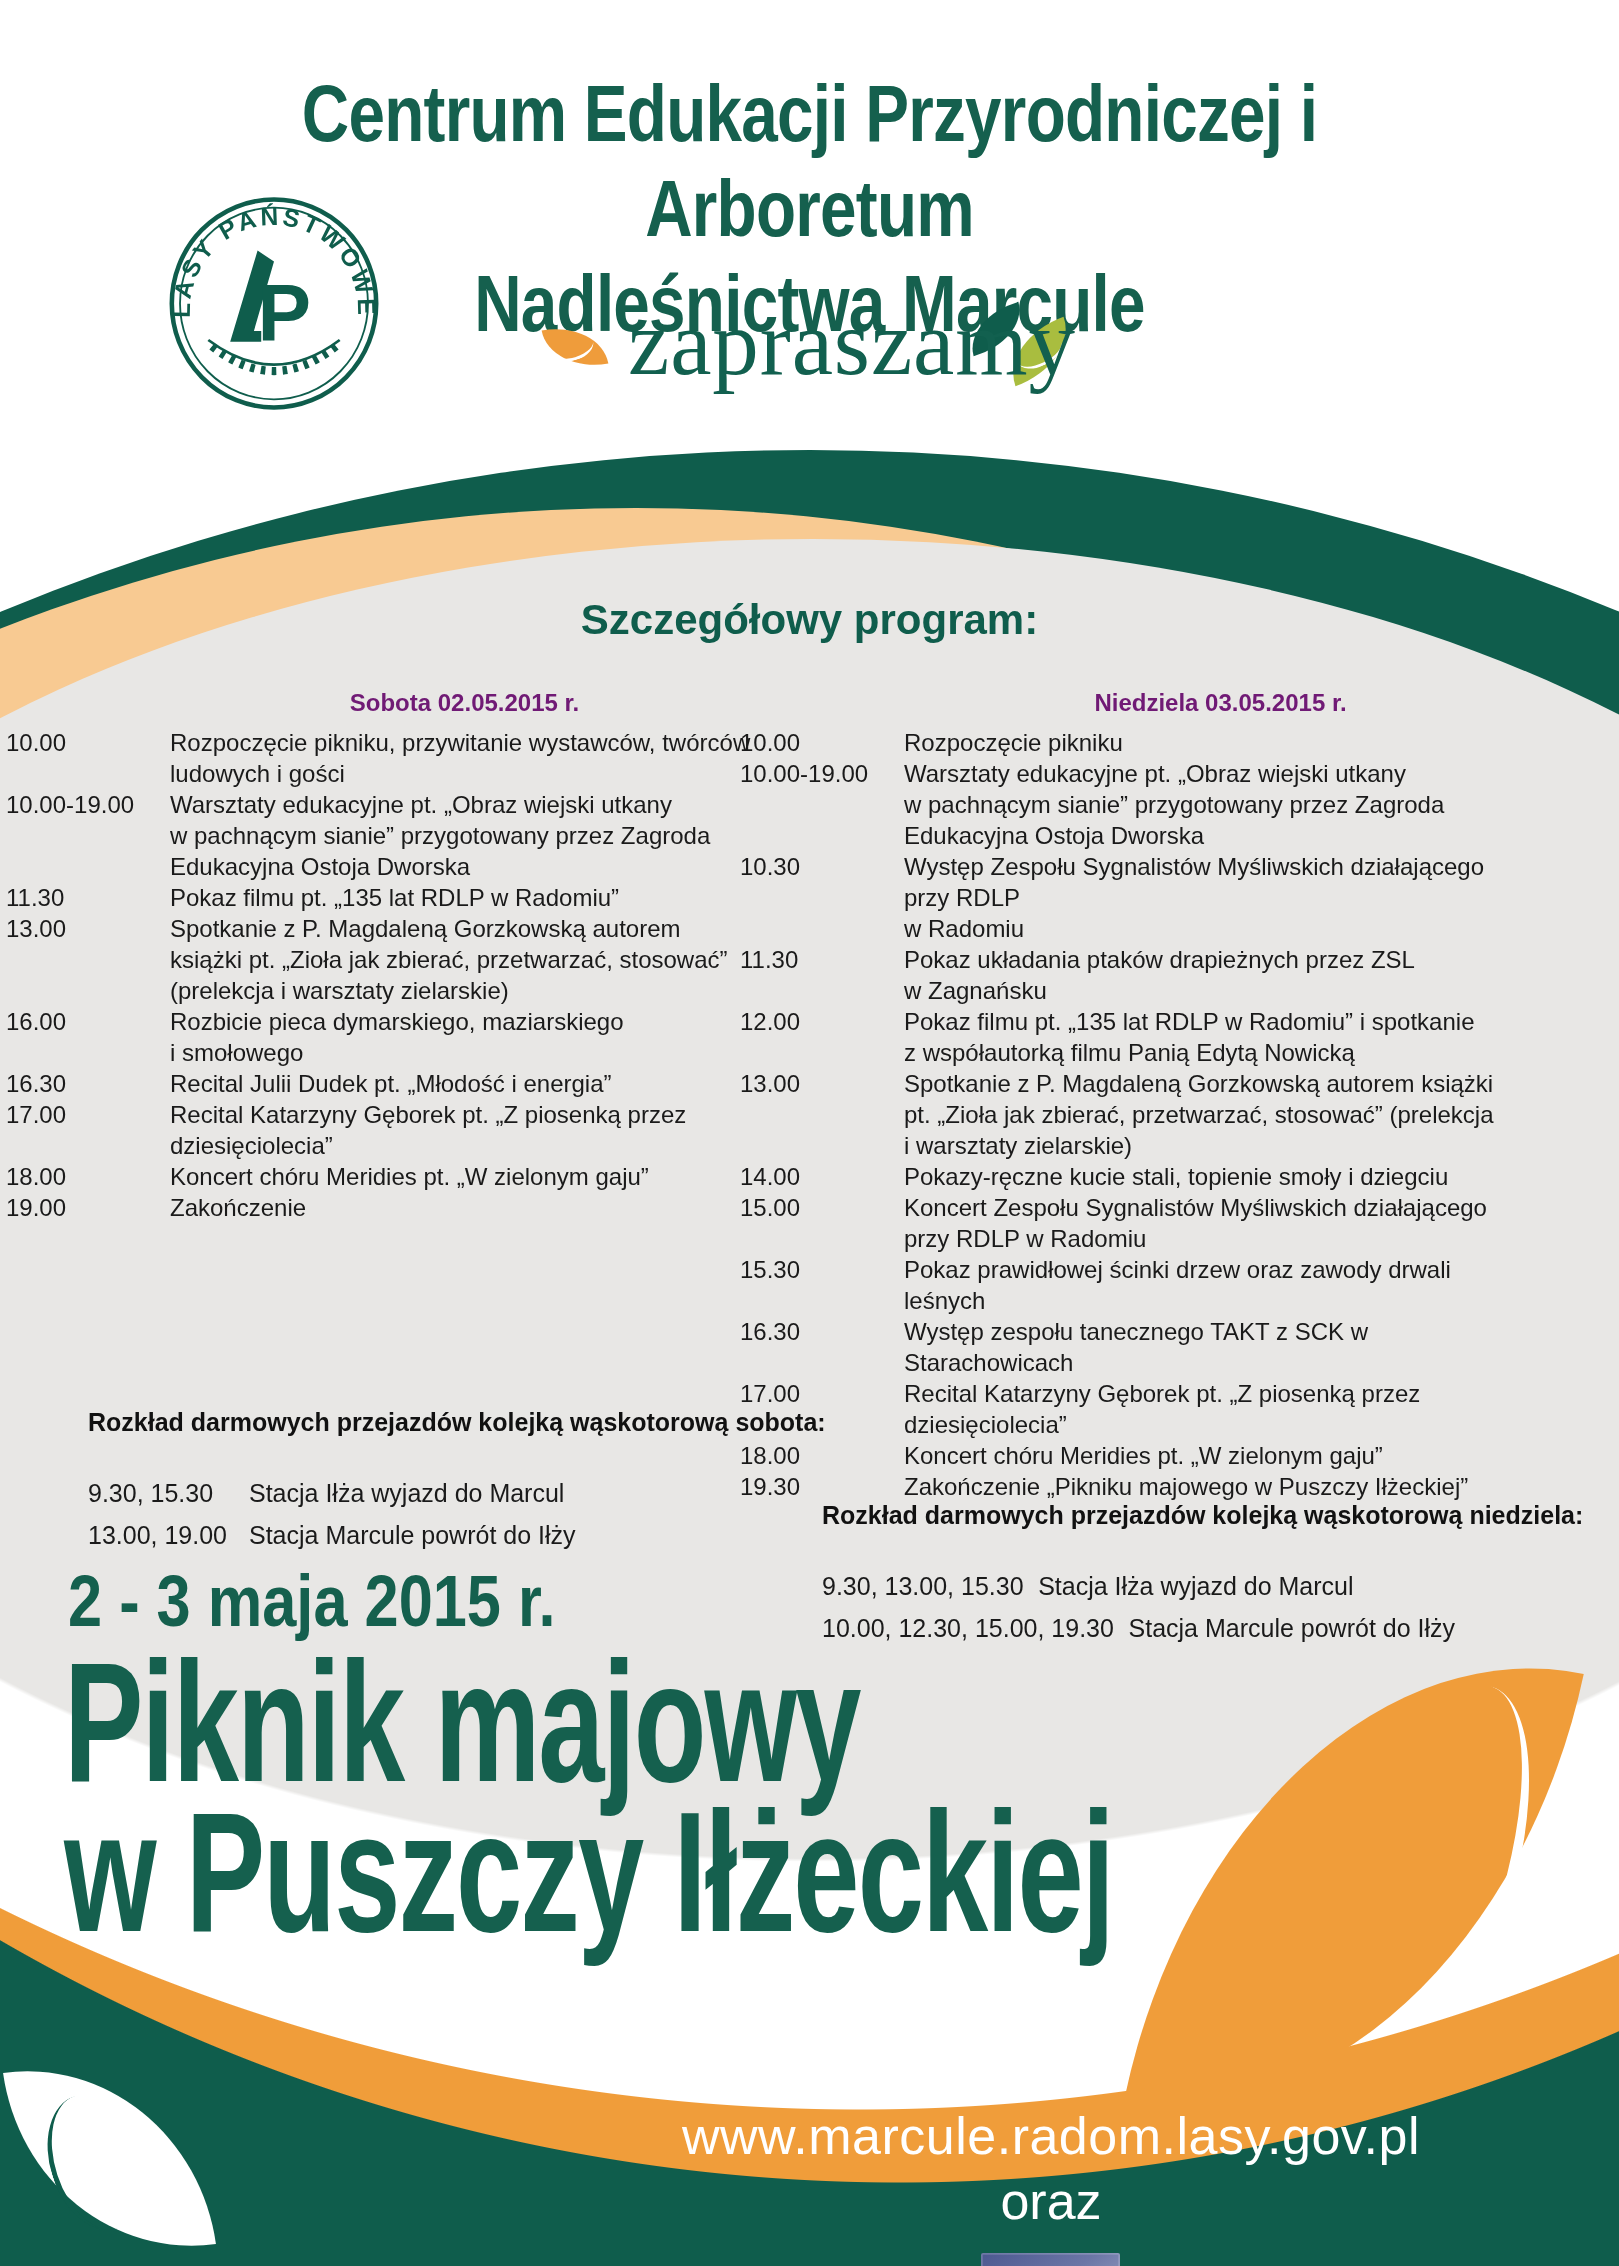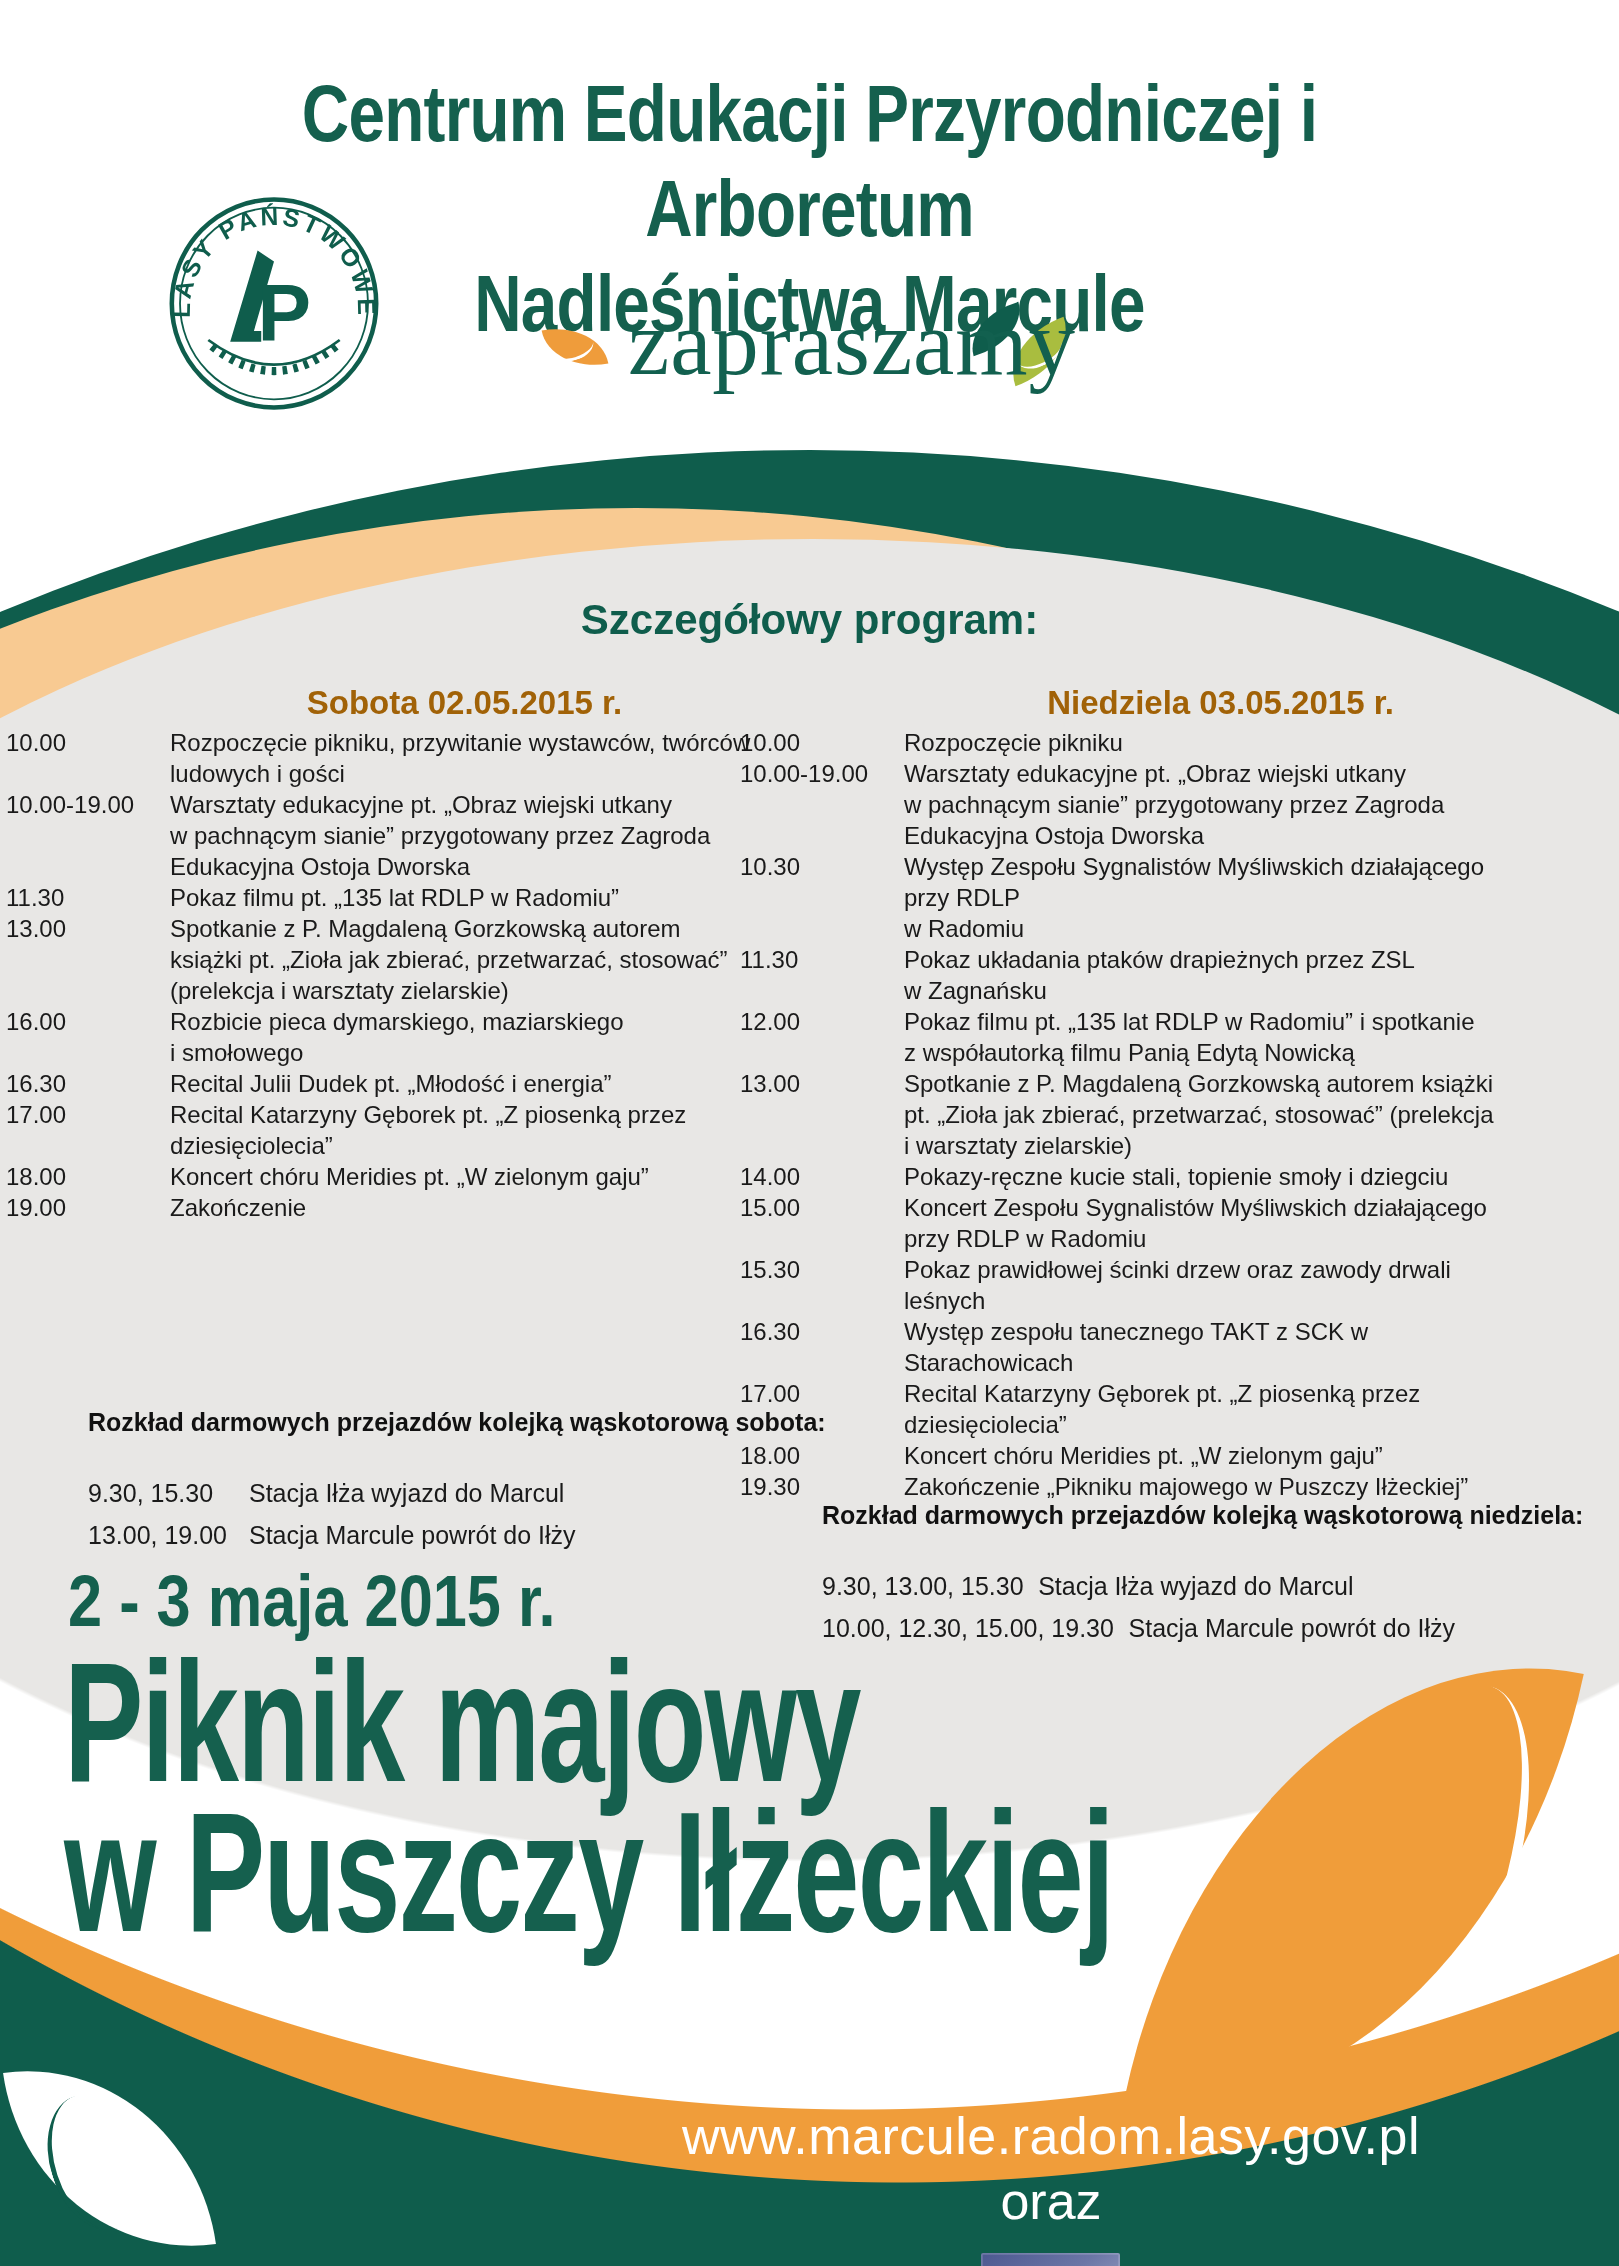--- a/index.html
+++ b/index.html
@@ -46,21 +46,21 @@
     transform:scaleX(0.82);transform-origin:50% 0;letter-spacing:-0.9px;}
   .logo{position:absolute;left:166px;top:194px;}
   .invite{position:absolute;left:628px;top:289px;font-family:"Liberation Serif",serif;
     font-size:93px;color:#12604f;letter-spacing:0.9px;}
   
   .program-heading{position:absolute;left:0;top:596px;width:1619px;text-align:center;
     font-size:42px;font-weight:bold;color:#0f5d4c;}
   .col{position:absolute;top:685px;font-size:24px;line-height:31px;}
   .col-left{left:88px;width:753px;}
   .col-right{left:822px;width:797px;}
-  .col h3{margin:0 0 7.3px 0;font-size:33px;line-height:35px;text-align:center;font-weight:bold;color:#a16207;}
+  .col h3{margin:0 0 7.3px 0;font-size:24px;line-height:35px;text-align:center;font-weight:bold;color:#701a75;}
   .item{padding-left:82px;text-indent:-82px;}
   .item .time{display:inline-block;min-width:82px;white-space:nowrap;}
   .item .txt{white-space:pre-line;}
   .train{position:absolute;font-size:25px;line-height:31px;}
   .train-left{left:88px;top:1407px;width:758px;}
   .train-right{left:822px;top:1500px;width:797px;}
   .train h4{margin:0 0 40px 0;font-size:25px;font-weight:bold;color:#111;}
   .trow{margin-bottom:11px;}
   .t-times{display:inline-block;min-width:161px;}
   .train-right .t-times{min-width:0;margin-right:14.6px;}

